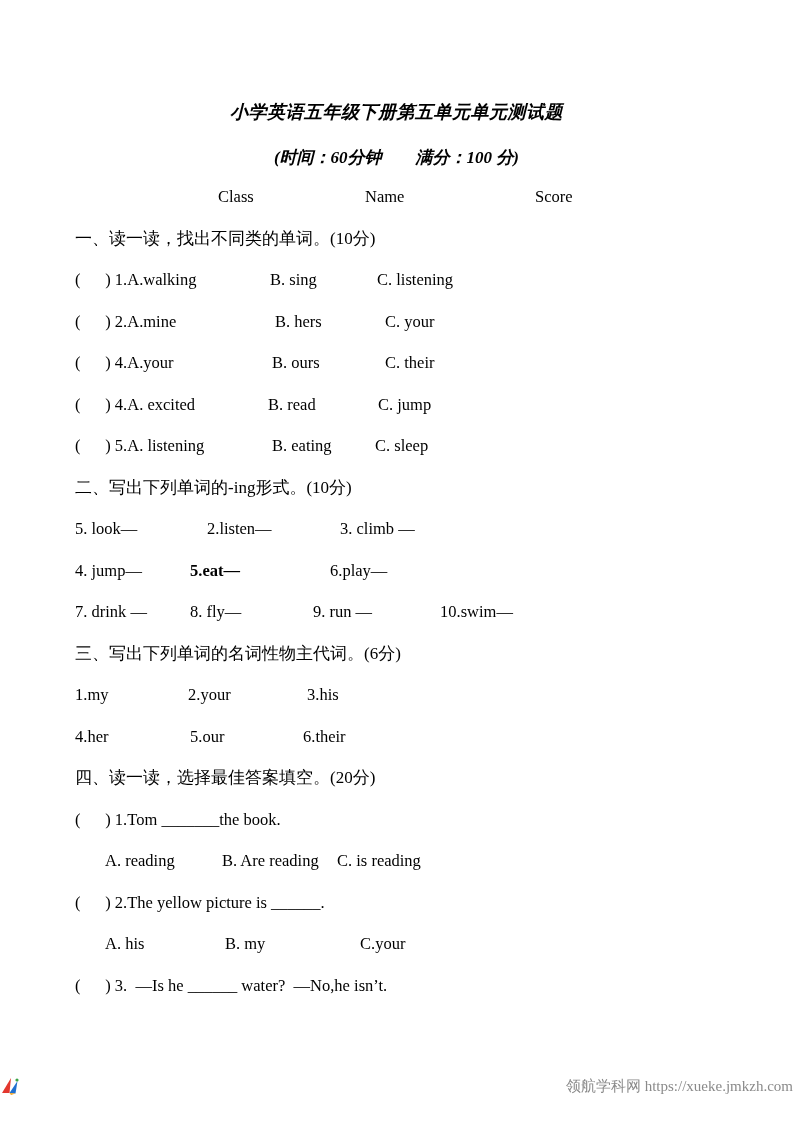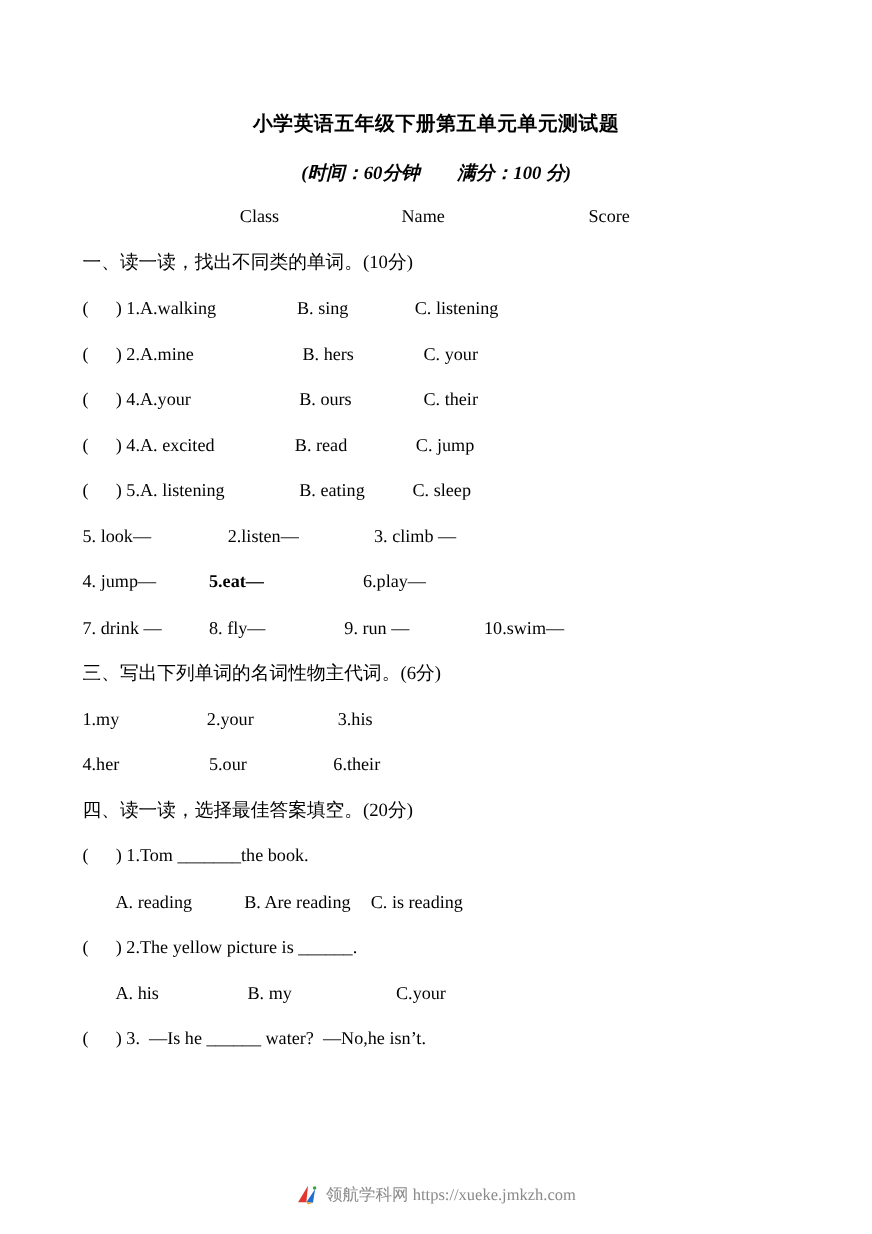--- a/index.html
+++ b/index.html
@@ -8,40 +8,40 @@
     background: #ffffff;
     font-family: "Liberation Serif", "DejaVu Serif", serif;
     color: #000000;
     overflow: hidden;
   }
   .page { position: relative; width: 793px; height: 1122px; overflow: hidden; }
   .title {
     margin: 0; padding-top: 100px;
     font-size: 18px; font-weight: bold;
     text-align: center; line-height: 25px;
-    white-space: pre; letter-spacing: 0.5px;
+    white-space: pre; letter-spacing: 0.5px; font-style: italic;
   }
   .subtitle {
     margin-top: 21px;
     font-size: 17px; font-weight: bold;
     text-align: center; white-space: pre; font-style: italic;
   }
   #lines { margin-top: 7px; }
   .line {
     padding-left: 75px;
     font-size: 16.5px;
     height: 41.5px; line-height: 41.5px;
     white-space: pre;
   }
   .line.heading { font-size: 17px; }
   .line.bold { font-weight: normal; font-size: 16.5px; }
   .seg { display: inline-block; white-space: pre; vertical-align: baseline; }
   .footer {
     position: absolute; left: 0; right: 0; bottom: 26px;
-    display: flex; align-items: center; justify-content: center; gap: 7px;
+    display: flex; align-items: center; justify-content: space-between; gap: 7px;
     font-size: 15px; color: #8a8a8a;
     font-family: "Liberation Serif", "DejaVu Serif", serif;
   }
   .footer .logo { display: inline-flex; width: 20px; height: 20px; }
 </style>
 </head>
 <body>
 
 <div class="page">
 
@@ -50,20 +50,21 @@
   <div class="subtitle">(时间：60分钟        满分：100 分)</div>
 
   <div id="lines">
       <div class="line bold" style="padding-left: 218px;"><span class="seg" style="min-width: 147px;">Class</span><span class="seg" style="min-width: 170px;">Name</span><span class="seg">Score</span></div>
       <div class="line heading">一、读一读，找出不同类的单词。(10分)</div>
       <div class="line"><span class="seg" style="min-width: 195px;">(      ) 1.A.walking</span><span class="seg" style="min-width: 107px;">B. sing</span><span class="seg">C. listening</span></div>
       <div class="line"><span class="seg" style="min-width: 200px;">(      ) 2.A.mine</span><span class="seg" style="min-width: 110px;">B. hers</span><span class="seg">C. your</span></div>
       <div class="line"><span class="seg" style="min-width: 197px;">(      ) 4.A.your</span><span class="seg" style="min-width: 113px;">B. ours</span><span class="seg">C. their</span></div>
       <div class="line"><span class="seg" style="min-width: 193px;">(      ) 4.A. excited</span><span class="seg" style="min-width: 110px;">B. read</span><span class="seg">C. jump</span></div>
       <div class="line"><span class="seg" style="min-width: 197px;">(      ) 5.A. listening</span><span class="seg" style="min-width: 103px;">B. eating</span><span class="seg">C. sleep</span></div>
+      <div class="line heading">二、写出下列单词的-ing形式。(10分)</div>
       <div class="line"><span class="seg" style="min-width: 132px;">5. look—</span><span class="seg" style="min-width: 133px;">2.listen—</span><span class="seg">3. climb —</span></div>
       <div class="line"><span class="seg" style="min-width: 115px;">4. jump—</span><span class="seg" style="min-width: 140px; font-weight: bold;">5.eat—</span><span class="seg">6.play—</span></div>
       <div class="line"><span class="seg" style="min-width: 115px;">7. drink —</span><span class="seg" style="min-width: 123px;">8. fly—</span><span class="seg" style="min-width: 127px;">9. run —</span><span class="seg">10.swim—</span></div>
       <div class="line heading">三、写出下列单词的名词性物主代词。(6分)</div>
       <div class="line"><span class="seg" style="min-width: 113px;">1.my</span><span class="seg" style="min-width: 119px;">2.your</span><span class="seg">3.his</span></div>
       <div class="line"><span class="seg" style="min-width: 115px;">4.her</span><span class="seg" style="min-width: 113px;">5.our</span><span class="seg">6.their</span></div>
       <div class="line heading">四、读一读，选择最佳答案填空。(20分)</div>
       <div class="line"><span class="seg">(      ) 1.Tom _______the book.</span></div>
       <div class="line" style="padding-left: 105px;"><span class="seg" style="min-width: 117px;">A. reading</span><span class="seg" style="min-width: 115px;">B. Are reading</span><span class="seg">C. is reading</span></div>
       <div class="line"><span class="seg">(      ) 2.The yellow picture is ______.</span></div>

